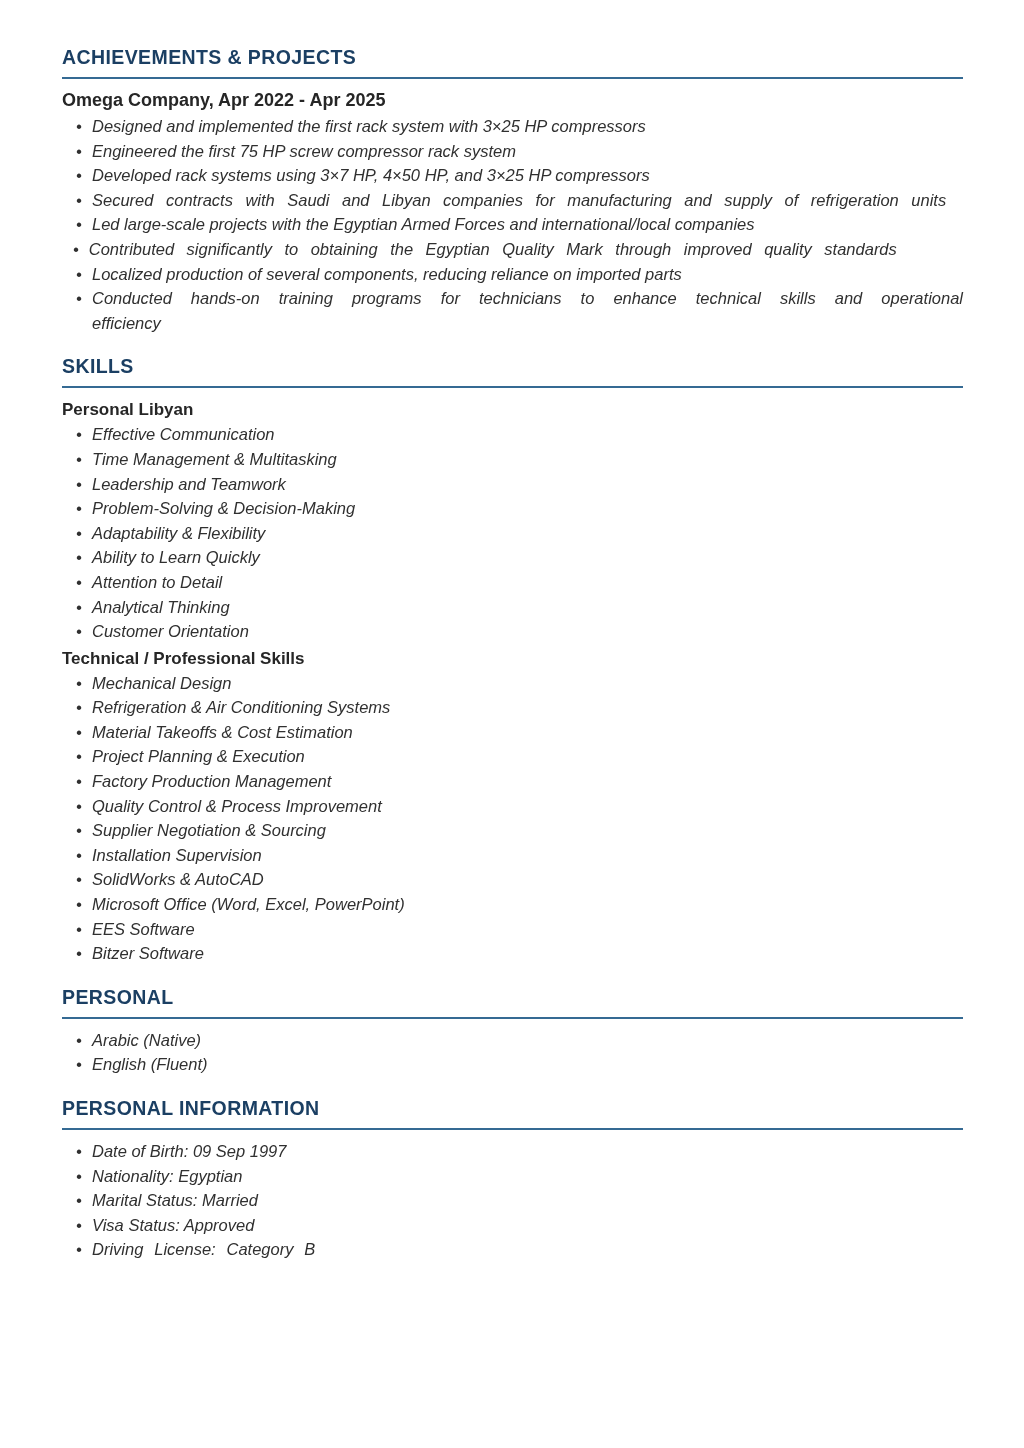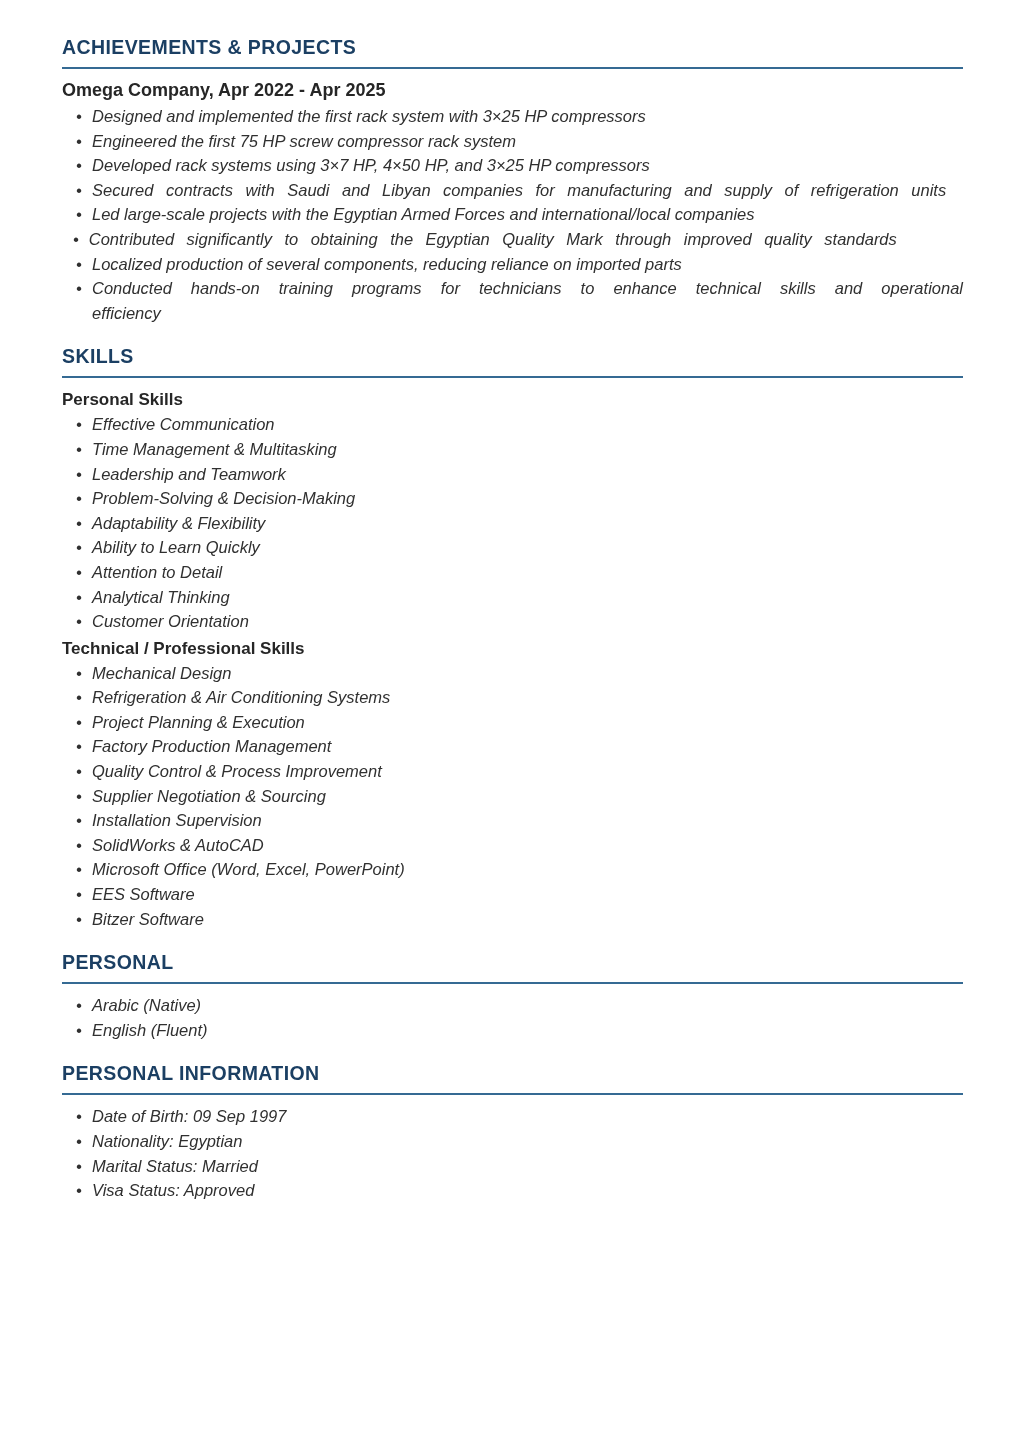--- a/index.html
+++ b/index.html
@@ -10,21 +10,21 @@
   *{ margin:0; padding:0; box-sizing:border-box; }
   html,body{ background:#ffffff; }
   body{
     font-family:"Liberation Sans","DejaVu Sans",sans-serif;
     color:var(--body);
   }
   .page{
     width:1024px;
     height:1264px;
     background:#ffffff;
-    padding:36px 61px 40px 62px;
+    padding:46px 61px 40px 62px;
     overflow:hidden;
   }
   section{ margin-bottom:20px; }
   .section-title{
     font-size:19.5px;
     font-weight:bold;
     letter-spacing:.4px;
     color:var(--navy);
     line-height:23px;
   }
@@ -98,39 +98,40 @@
       <li>Localized production of several components, reducing reliance on imported parts</li>
       <li class="just">Conducted hands-on training programs for technicians to enhance technical skills and operational efficiency</li>
     </ul>
   </section>
 
   <section>
     <h2 class="section-title">SKILLS</h2>
     <hr class="rule">
 
     <div class="skills-group">
-      <h3 class="sub-heading">Personal Skills</h3>
+      <h3 class="sub-heading">Personal Libyan</h3>
       <ul>
         <li>Effective Communication</li>
         <li>Time Management &amp; Multitasking</li>
         <li>Leadership and Teamwork</li>
         <li>Problem-Solving &amp; Decision-Making</li>
         <li>Adaptability &amp; Flexibility</li>
         <li>Ability to Learn Quickly</li>
         <li>Attention to Detail</li>
         <li>Analytical Thinking</li>
         <li>Customer Orientation</li>
       </ul>
     </div>
 
     <div class="skills-group">
       <h3 class="sub-heading">Technical / Professional Skills</h3>
       <ul>
         <li>Mechanical Design</li>
         <li>Refrigeration &amp; Air Conditioning Systems</li>
+        <li>Material Takeoffs &amp; Cost Estimation</li>
         <li>Project Planning &amp; Execution</li>
         <li>Factory Production Management</li>
         <li>Quality Control &amp; Process Improvement</li>
         <li>Supplier Negotiation &amp; Sourcing</li>
         <li>Installation Supervision</li>
         <li>SolidWorks &amp; AutoCAD</li>
         <li>Microsoft Office (Word, Excel, PowerPoint)</li>
         <li>EES Software</li>
         <li>Bitzer Software</li>
       </ul>
@@ -147,16 +148,17 @@
   </section>
 
   <section>
     <h2 class="section-title">PERSONAL INFORMATION</h2>
     <hr class="rule">
     <ul>
       <li>Date of Birth: 09 Sep 1997</li>
       <li>Nationality: Egyptian</li>
       <li>Marital Status: Married</li>
       <li>Visa Status: Approved</li>
+      <li class="spread">Driving License: Category B</li>
     </ul>
   </section>
 
 </main>
 
 </body></html>

